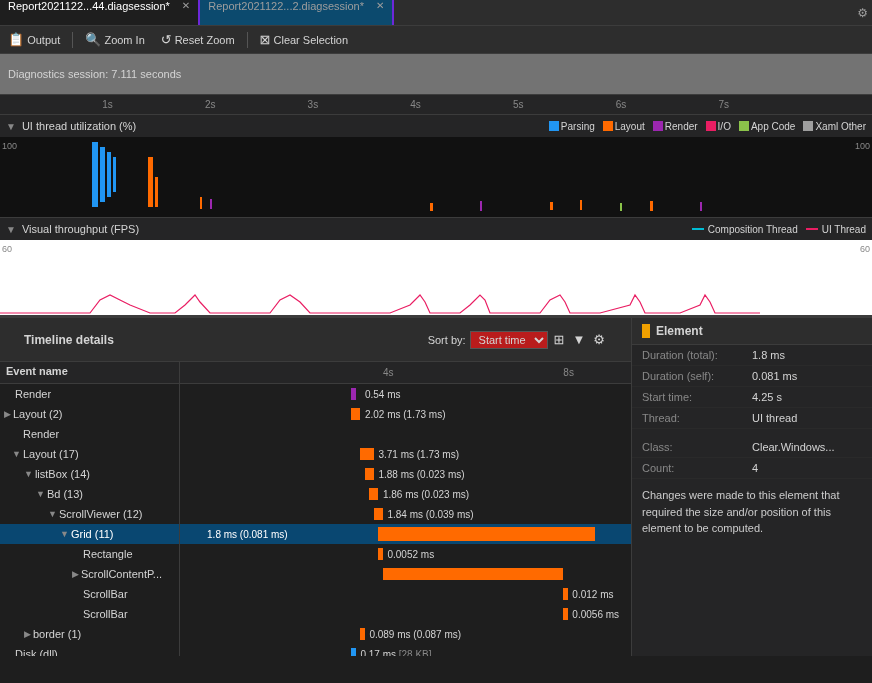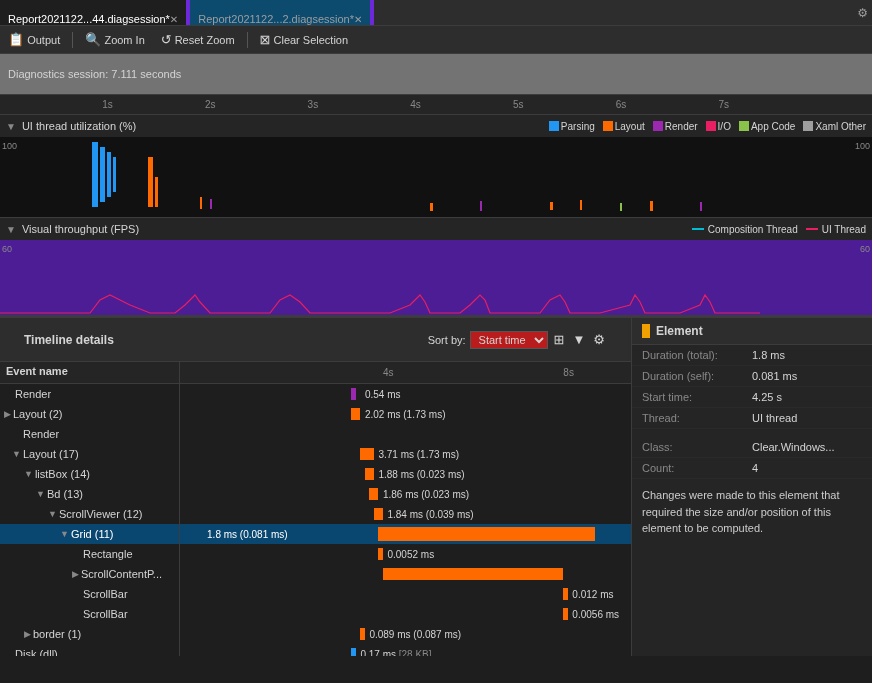--- a/index.html
+++ b/index.html
@@ -1,20 +1,20 @@
 <!DOCTYPE html>
 <html><head>
   <meta charset="utf-8">
   <style>
     * { margin: 0; padding: 0; box-sizing: border-box; }
     body { background: #1e1e1e; color: #d4d4d4; font-family: 'Segoe UI', Tahoma, Geneva, sans-serif; font-size: 11px; width: 872px; height: 683px; overflow: hidden; }
 
     
     .tab-bar { background: #2d2d2d; display: flex; align-items: center; height: 26px; border-bottom: 1px solid #3c3c3c; }
-    .tab { display: flex; align-items: flex-end; padding: 0 8px; height: 100%; font-size: 11px; cursor: pointer; border-right: 4px solid #6d28d9; gap: 0; }
+    .tab { display: flex; align-items: flex-start; padding: 0 8px; height: 100%; font-size: 11px; cursor: pointer; border-right: 2px solid #6d28d9; gap: 12px; }
     .tab.active { background: #1e1e1e; color: #ffffff; }
     .tab.inactive { background: #0c4a6e; color: #9d9d9d; }
     .tab-close { color: #9d9d9d; font-size: 10px; cursor: pointer; }
     .tab-bar-right { margin-left: auto; display: flex; align-items: center; padding-right: 4px; }
     .tab-gear { color: #9d9d9d; cursor: pointer; font-size: 12px; }
 
     
     .toolbar { background: #2d2d2d; display: flex; align-items: center; height: 28px; padding: 0 4px; gap: 8px; border-bottom: 1px solid #3c3c3c; }
     .toolbar-btn { display: flex; align-items: center; gap: 3px; color: #d4d4d4; cursor: pointer; padding: 2px 4px; font-size: 11px; }
     .toolbar-sep { width: 1px; height: 16px; background: #555; }
@@ -34,21 +34,21 @@
     .chart-title { font-size: 11px; color: #d4d4d4; display: flex; align-items: center; gap: 4px; }
     .chart-legend { margin-left: auto; display: flex; align-items: center; gap: 8px; font-size: 10px; }
     .legend-item { display: flex; align-items: center; gap: 2px; }
     .legend-dot { width: 10px; height: 10px; display: inline-block; }
     .chart-body { height: 80px; background: #1a1a1a; position: relative; overflow: hidden; }
     .chart-scale-left { position: absolute; left: 0; top: 4px; color: #888; font-size: 9px; padding-left: 2px; }
     .chart-scale-right { position: absolute; right: 2px; top: 4px; color: #888; font-size: 9px; }
 
     
     .ui-chart { height: 80px; background: #111; position: relative; }
-    .fps-chart { height: 75px; background: #4c1d95; position: relative; }
+    .fps-chart { height: 75px; background: #ffffff; position: relative; }
 
     
     .bottom-panel { display: flex; height: 340px; border-top: 2px solid #3c3c3c; }
 
     
     .timeline-details { flex: 1; display: flex; flex-direction: column; min-width: 0; border-right: 1px solid #3c3c3c; }
     .timeline-header { background: #2d2d2d; display: flex; align-items: center; height: 44px; padding: 0 24px; border-bottom: 1px solid #3c3c3c; justify-content: space-between; }
     .timeline-title { font-size: 12px; font-weight: bold; color: #d4d4d4; }
     .sort-controls { display: flex; align-items: center; gap: 4px; font-size: 11px; }
     .sort-select { background: #b91c1c; border: 1px solid #555; color: #d4d4d4; font-size: 11px; padding: 1px 4px; cursor: pointer; }

